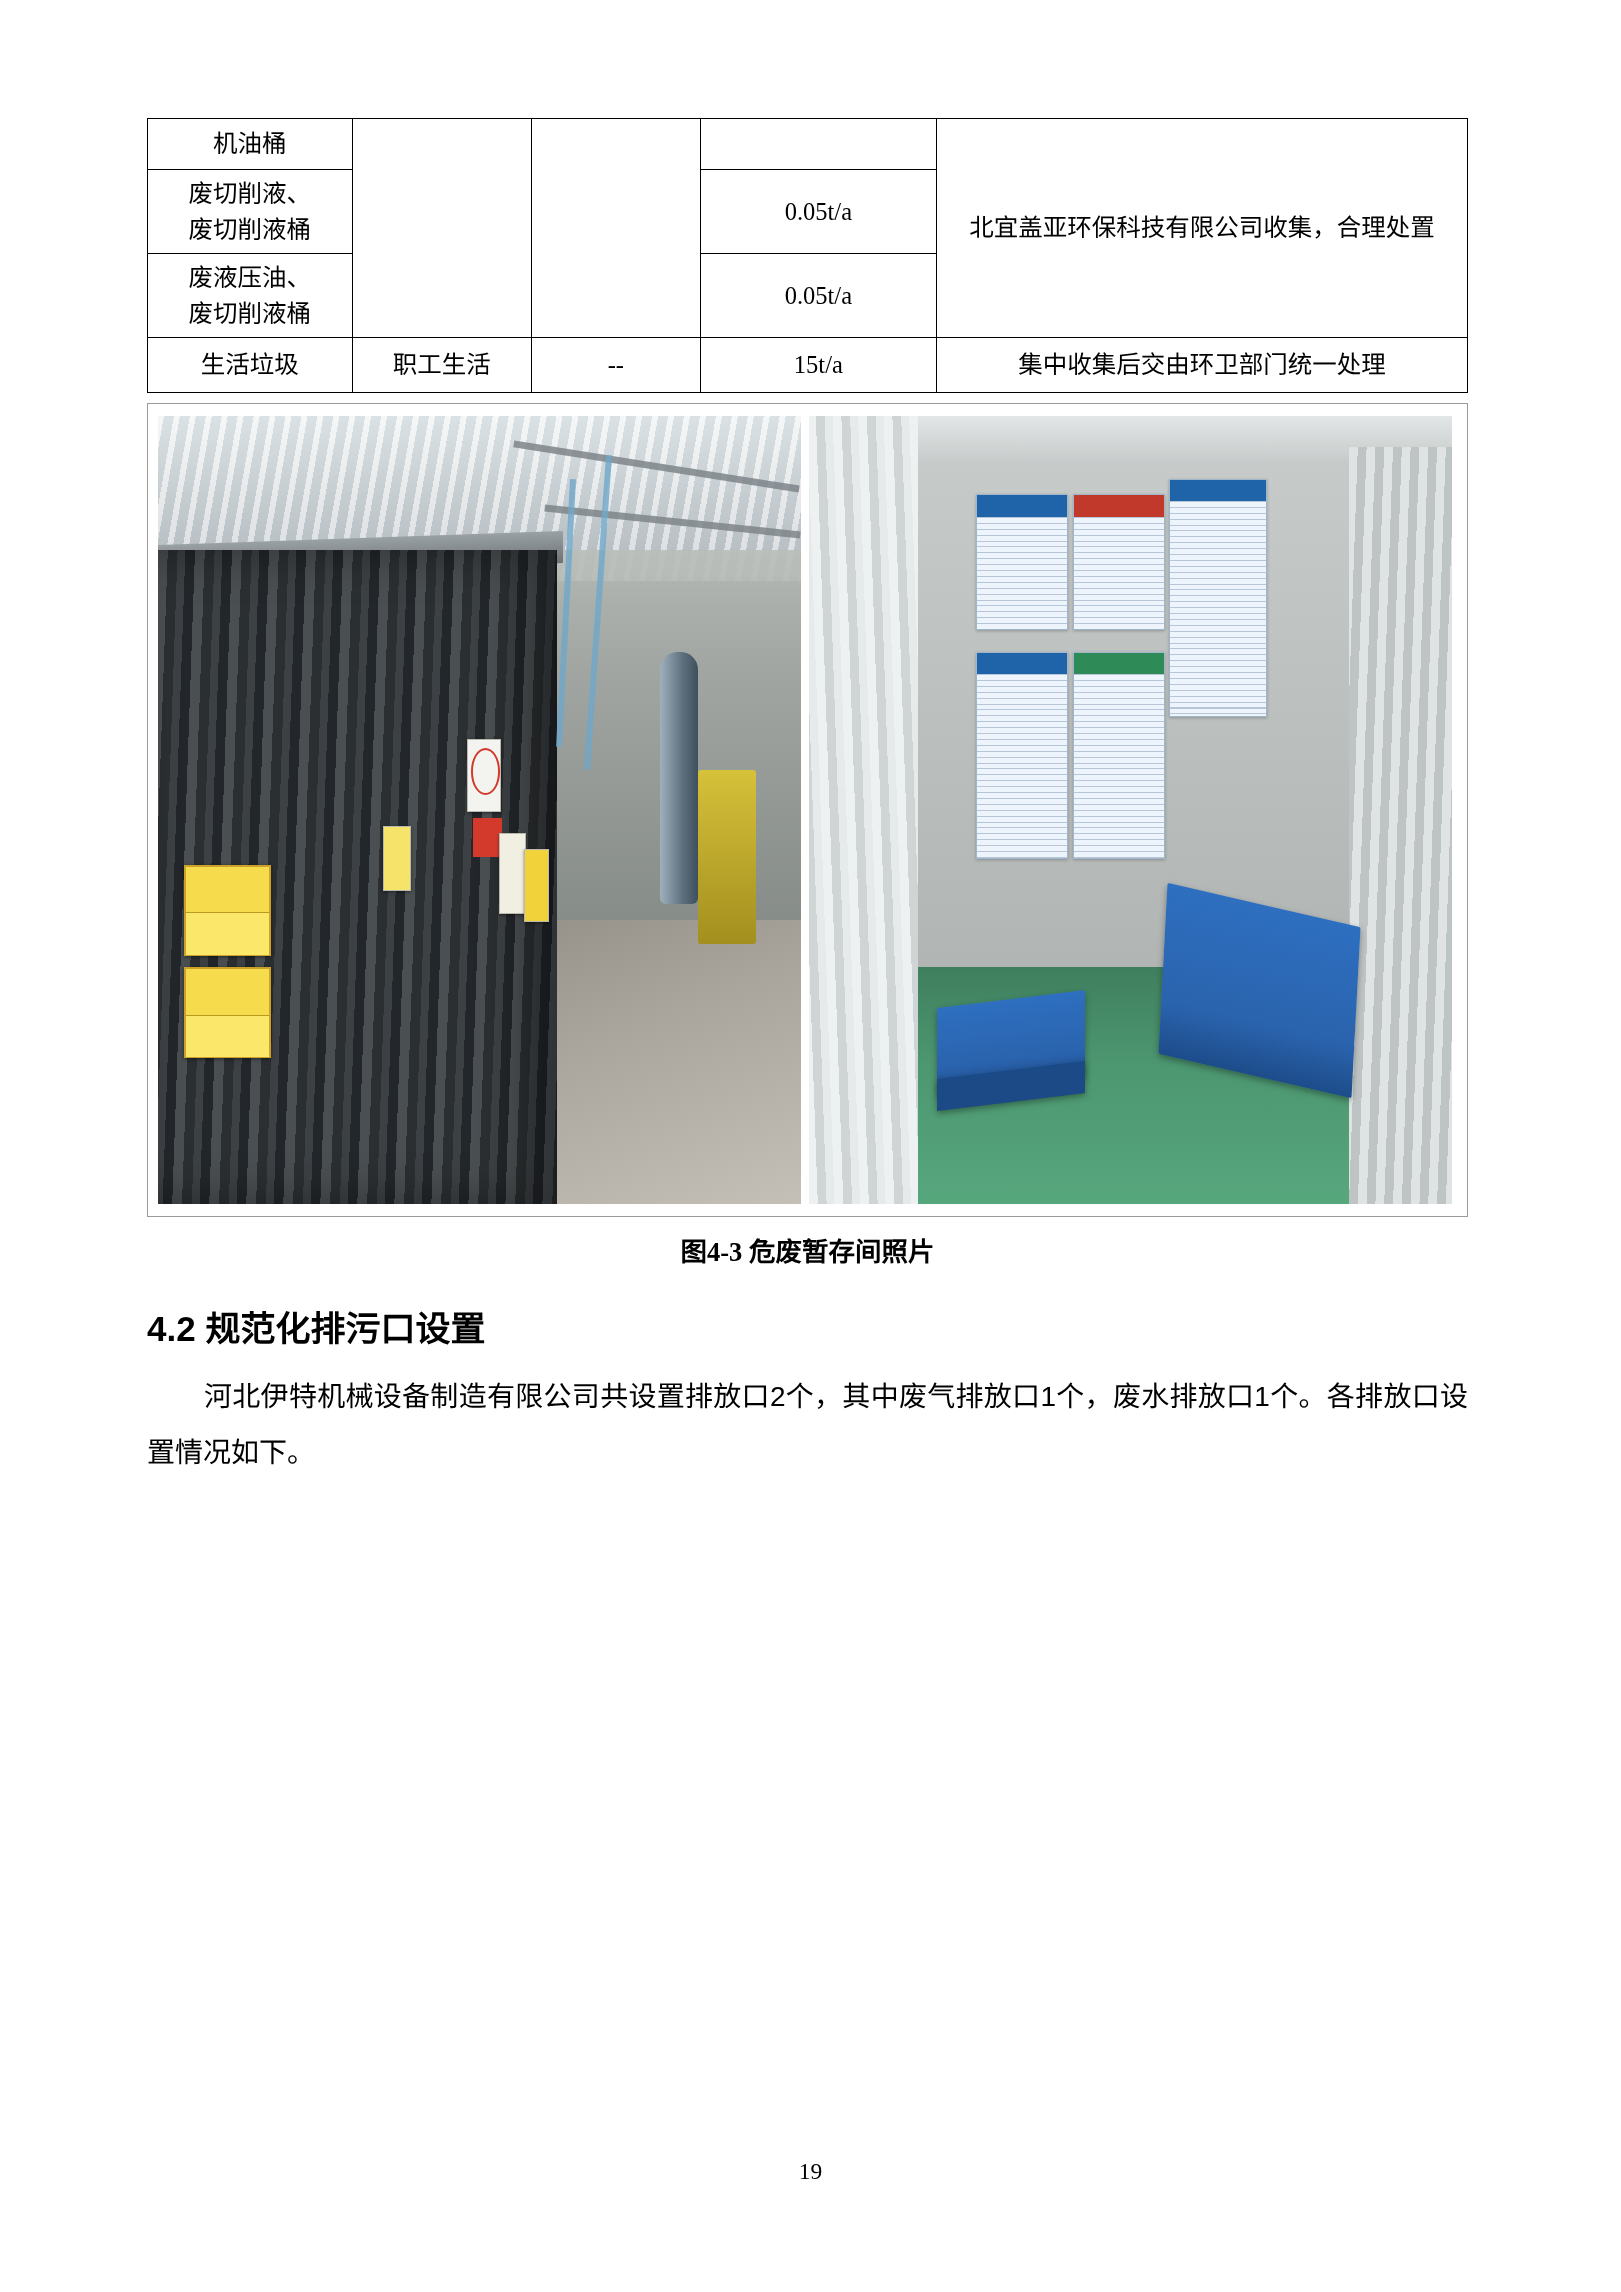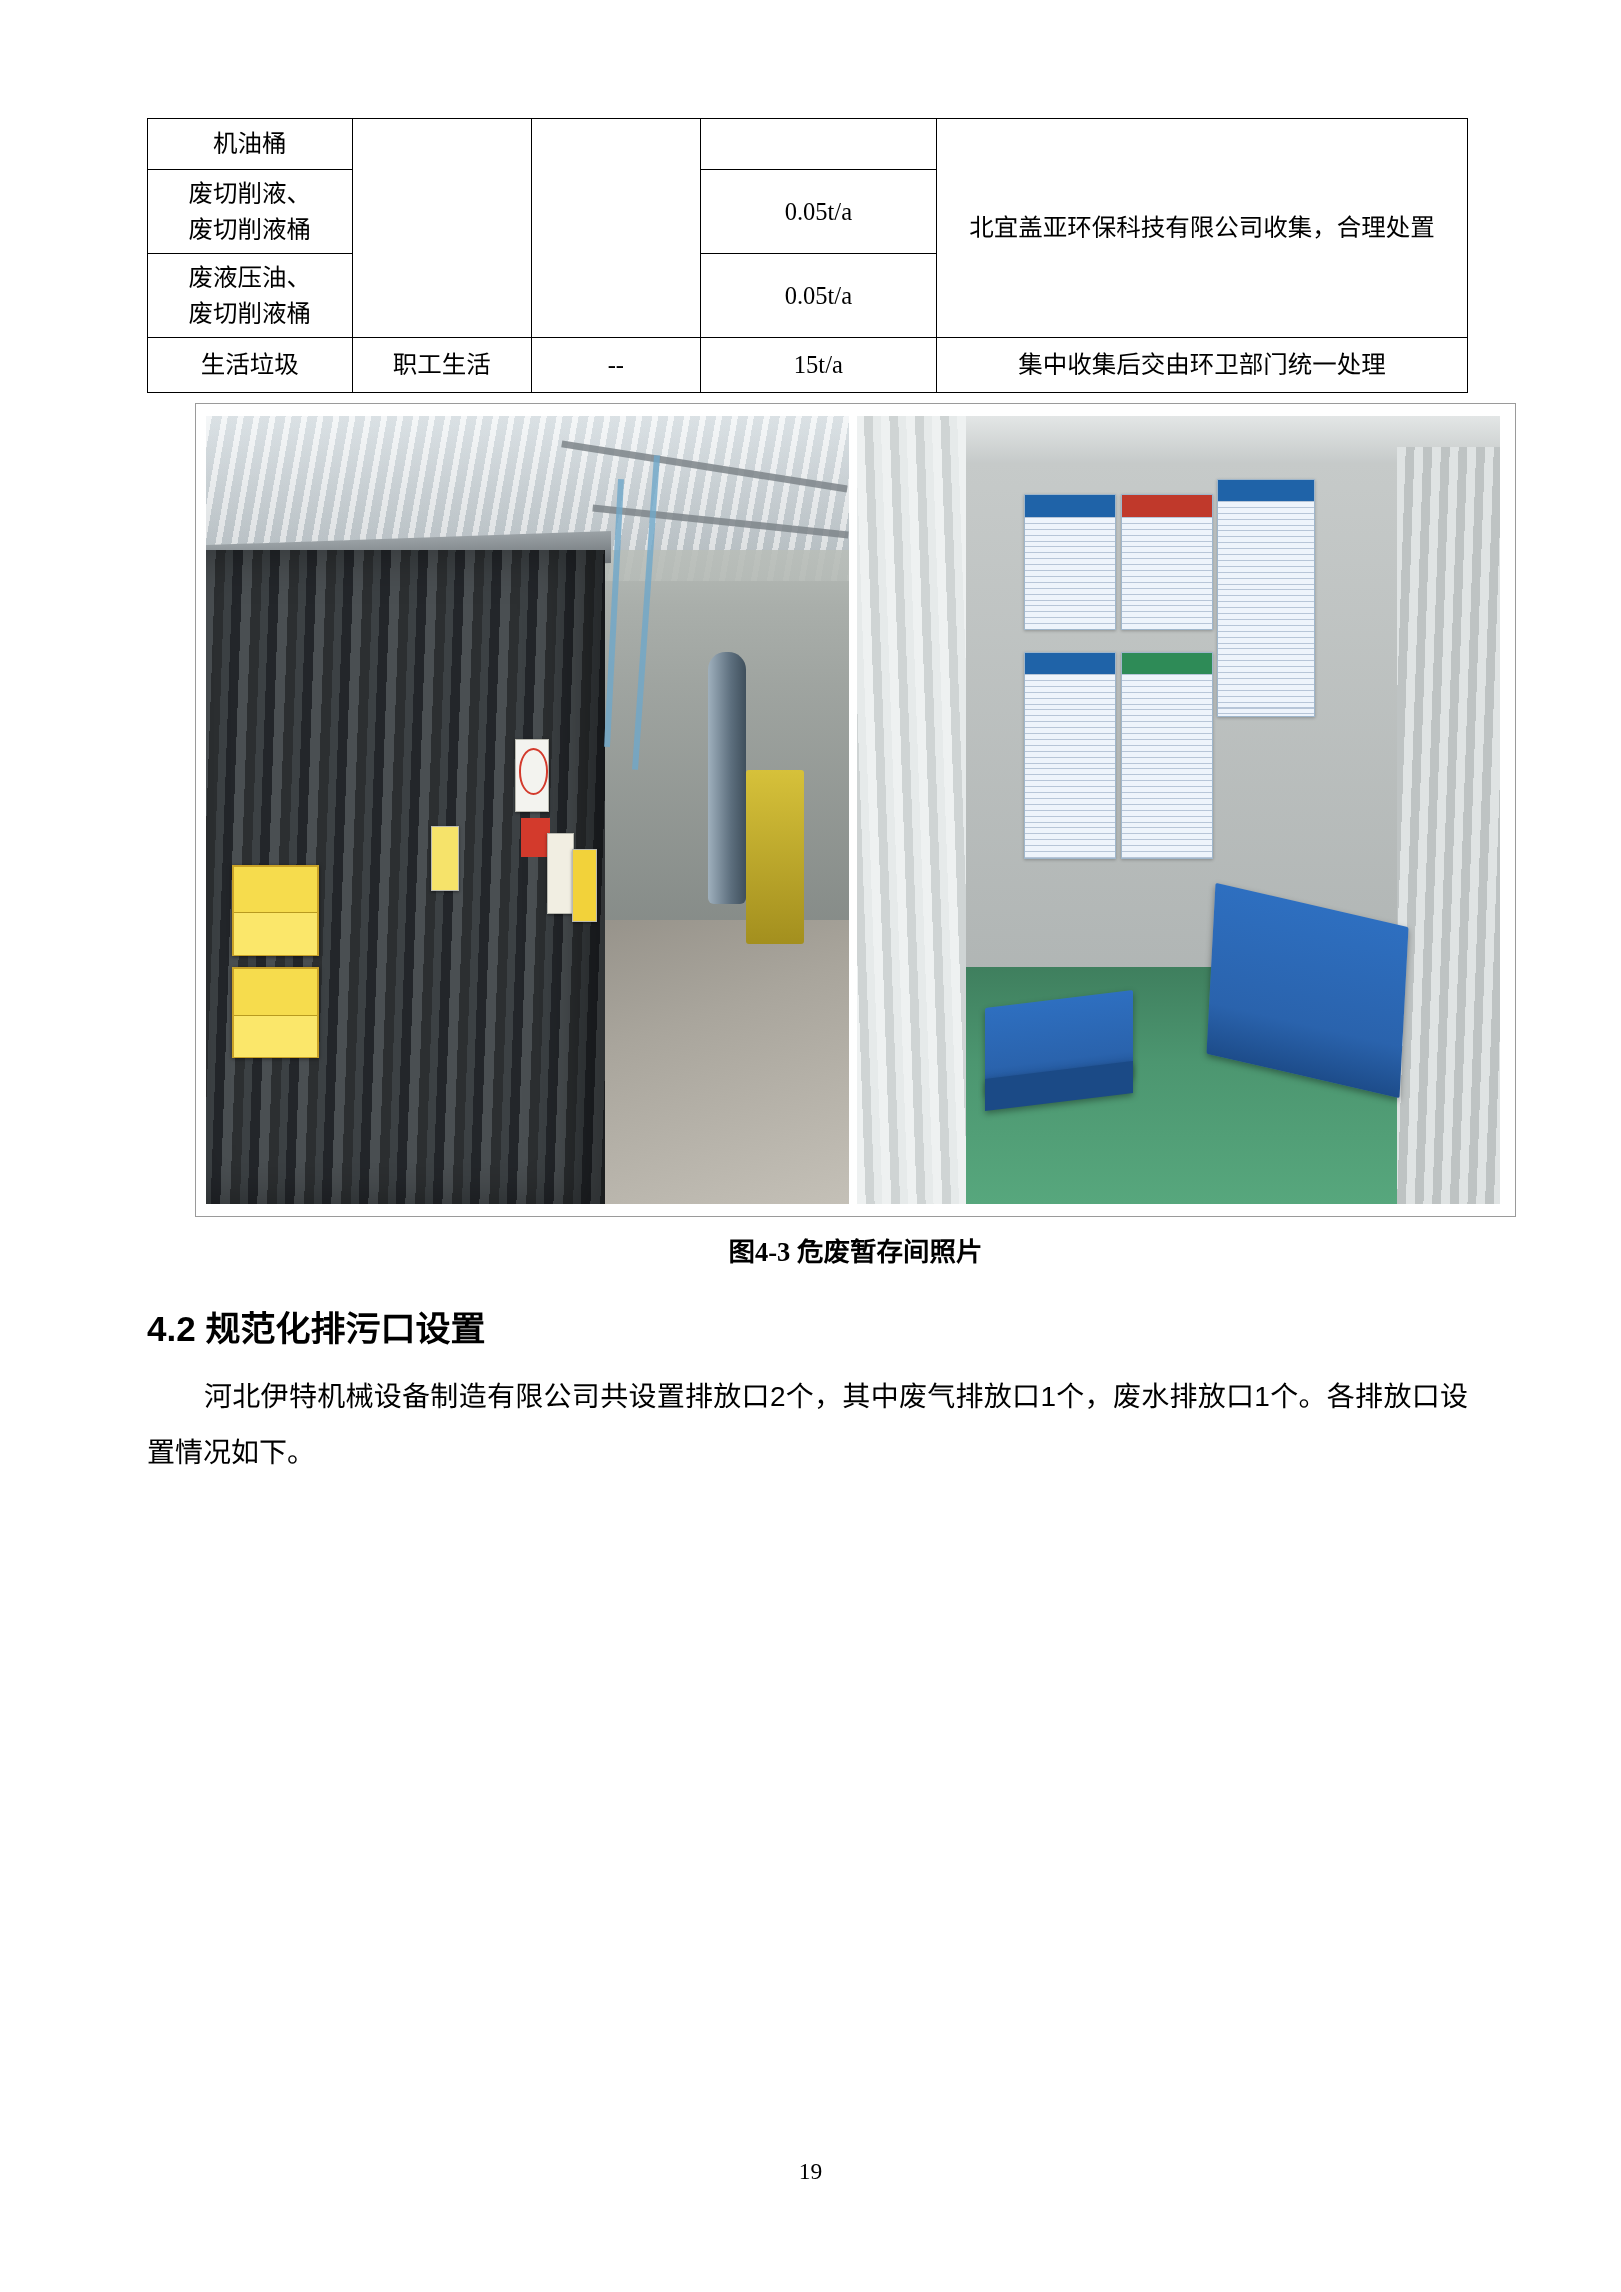--- a/index.html
+++ b/index.html
@@ -47,21 +47,20 @@
   td.col-disp   { width: 490px; margin-top: 29px; }
   td.disp-cell  { text-align: left; padding-left: 13.7px; line-height: 1.5; }
   .row-h1 { height: 51px; }
   .row-h2 { height: 84px; }
   .row-h3 { height: 55px; }
 
   
   .figure-block {
     margin-top: 9.8px;
     width: 1321px;
-    margin-left: 48px;
   }
   .photo-frame {
     border: 1px solid #9a9a9a;
     width: 1321px;
     height: 814px;
     box-sizing: border-box;
     display: flex;
     padding: 11.8px 9.8px;
     background: #ffffff;
   }

